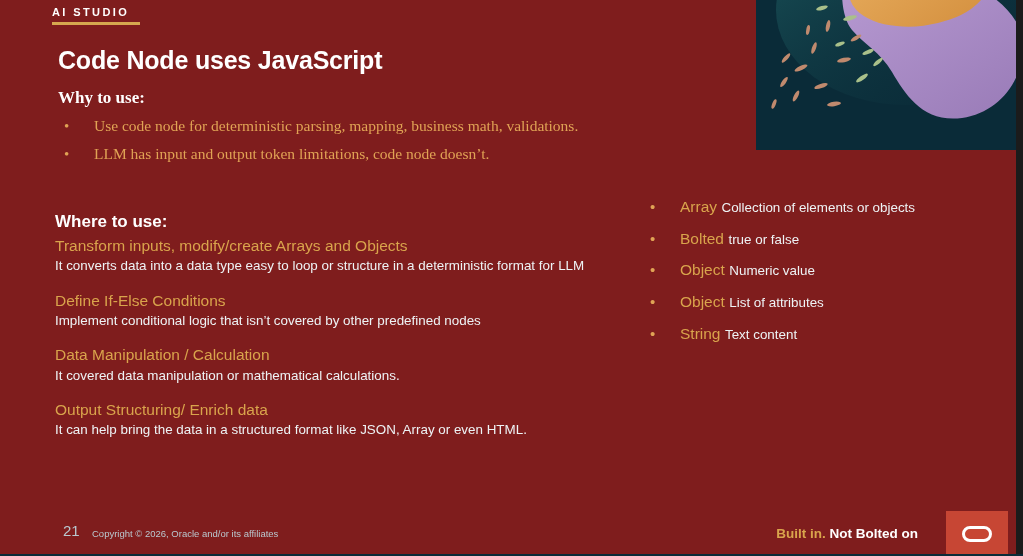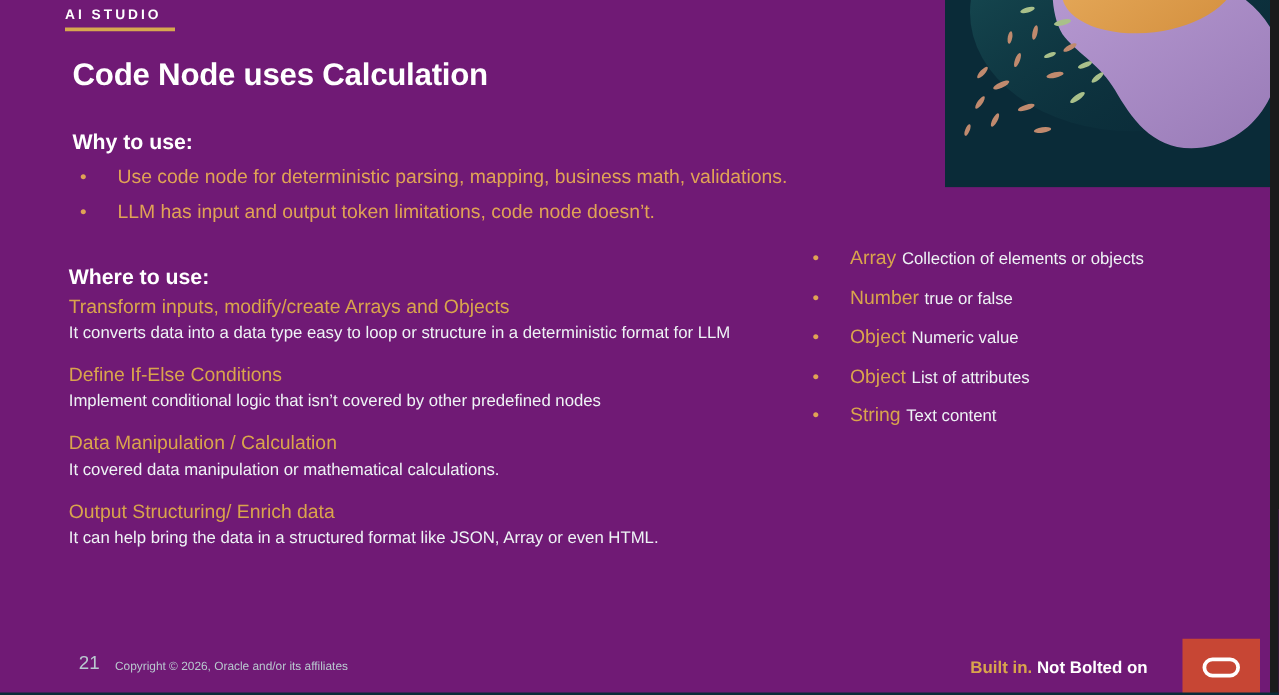--- a/index.html
+++ b/index.html
@@ -5,21 +5,21 @@
 <style>
   html, body {
     margin: 0;
     padding: 0;
     background: #0a0a0a;
   }
   #slide {
     position: relative;
     width: 1023px;
     height: 556px;
-    background: #701a75;
+    background: #7f1d1d;
     overflow: hidden;
     font-family: "Liberation Sans", sans-serif;
     -webkit-font-smoothing: antialiased;
   }
   
   .edge-right {
     position: absolute;
     top: 0; right: 0;
     width: 7px; height: 556px;
     background: #1b1b1b;
@@ -74,22 +74,23 @@
     font-size: 25px;
     font-weight: 700;
     letter-spacing: -0.2px;
     z-index: 10;
   }
 
   
   .why {
     position: absolute;
     left: 58px;
-    top: 104px;
-    z-index: 10;
+    top: 88px;
+    z-index: 10;
+    font-family: Liberation Serif, serif;
   }
   .section-head {
     color: #ffffff;
     font-size: 17px;
     font-weight: 700;
     margin-bottom: 8px;
   }
   .why-list { list-style: none; margin: 0; padding: 0; }
   .why-item {
     position: relative;
@@ -264,21 +265,21 @@
         <ellipse cx="66" cy="8" rx="6" ry="2" transform="rotate(-16 66 8)"></ellipse>
       </g>
     </svg>
   </div>
 
   <div class="eyebrow">
     <div class="eyebrow-text">AI STUDIO</div>
     <div class="eyebrow-rule"></div>
   </div>
 
-  <div class="slide-title">Code Node uses Calculation</div>
+  <div class="slide-title">Code Node uses JavaScript</div>
 
   <div class="why">
     <div class="section-head">Why to use:</div>
     <ul class="why-list">
       <li class="why-item">
         <span class="dot">•</span>
         <span>Use code node for deterministic parsing, mapping, business math, validations.</span>
       </li>
       <li class="why-item">
         <span class="dot">•</span>
@@ -313,21 +314,21 @@
 
   <div class="types">
     <ul class="types-list">
       <li class="type-item">
         <span class="dot">•</span>
         <span class="type-name">Array</span>
         <span class="type-desc">Collection of elements or objects</span>
       </li>
       <li class="type-item">
         <span class="dot">•</span>
-        <span class="type-name">Number</span>
+        <span class="type-name">Bolted</span>
         <span class="type-desc">true or false</span>
       </li>
       <li class="type-item">
         <span class="dot">•</span>
         <span class="type-name">Object</span>
         <span class="type-desc">Numeric value</span>
       </li>
       <li class="type-item">
         <span class="dot">•</span>
         <span class="type-name">Object</span>

